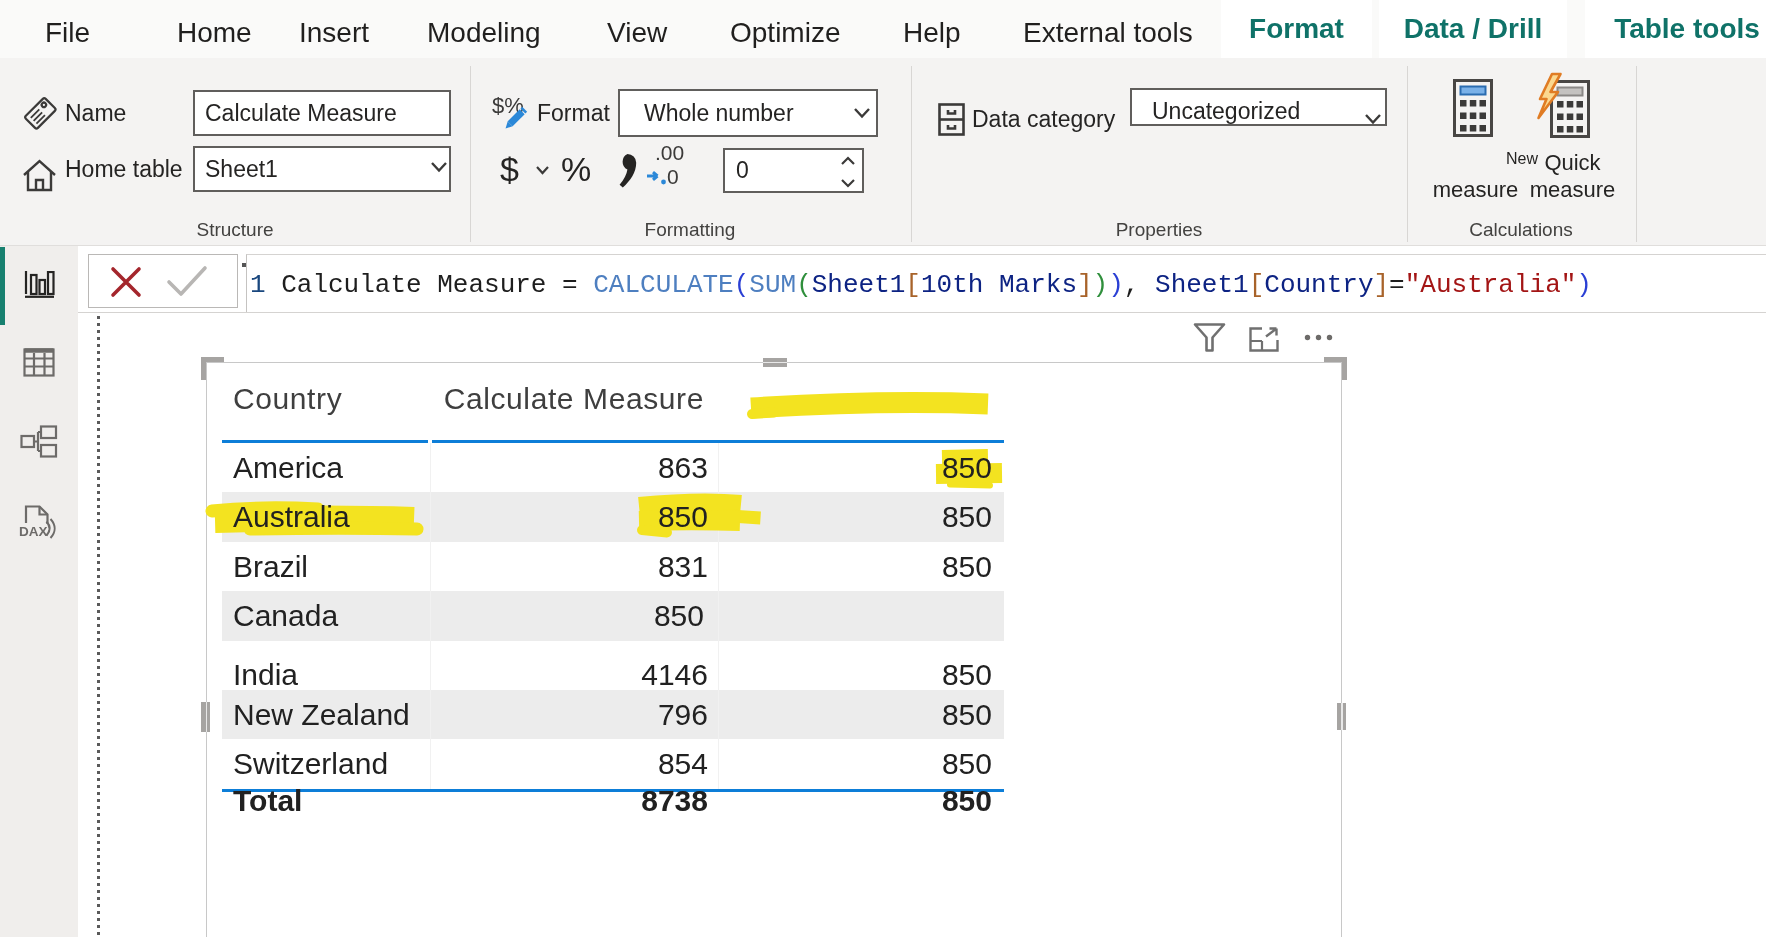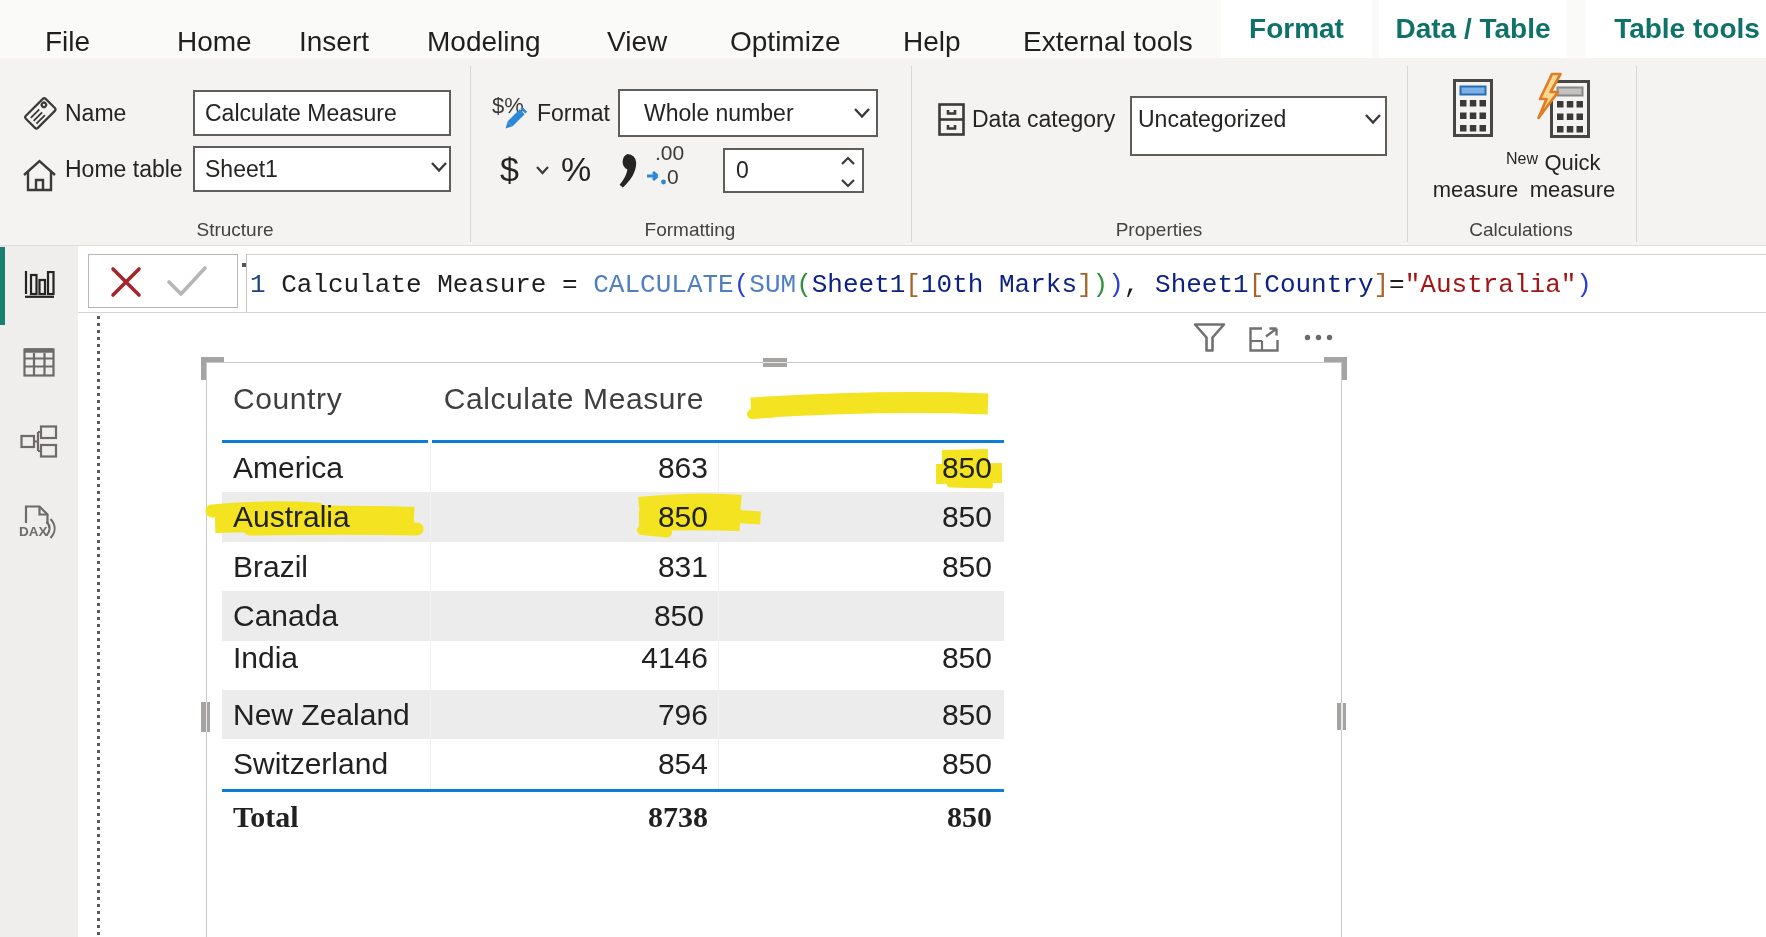--- a/index.html
+++ b/index.html
@@ -1,21 +1,21 @@
 <!DOCTYPE html>
 <html><head>
 <meta charset="utf-8">
 <style>
   html,body{margin:0;padding:0;background:#fff;}
   body{width:1766px;height:937px;position:relative;overflow:hidden;
        font-family:"Liberation Sans",sans-serif;color:#252423;}
   .abs{position:absolute;}
   .lbl{position:absolute;white-space:nowrap;text-align:right;}
   .box{position:absolute;background:#fff;border:2px solid #605e5c;box-sizing:border-box;}
-  .menuitem{position:absolute;top:13px;height:58px;line-height:58px;font-size:28px;color:#201f1e;white-space:nowrap;}
+  .menuitem{position:absolute;top:4px;height:58px;line-height:58px;font-size:28px;color:#201f1e;white-space:nowrap;}
   .tabbox{position:absolute;top:0;height:58px;background:#fff;}
   .tabtxt{position:absolute;top:0;height:58px;line-height:58px;font-size:28px;font-weight:bold;color:#0f7268;white-space:nowrap;text-align:center;width:100%;}
   .gsep{position:absolute;top:66px;height:176px;width:1px;background:#d8d6d4;}
   .glabel{position:absolute;top:220px;height:20px;line-height:20px;font-size:19px;color:#434240;white-space:nowrap;text-align:center;}
 </style>
 </head>
 <body>
 
 <div class="abs" style="left:0;top:0;width:1766px;height:58px;background:#fafaf9;"></div>
 
@@ -25,21 +25,21 @@
 <div class="menuitem" style="left:427px;">Modeling</div>
 <div class="menuitem" style="left:607px;">View</div>
 <div class="menuitem" style="left:730px;">Optimize</div>
 <div class="menuitem" style="left:903px;">Help</div>
 <div class="menuitem" style="left:1023px;">External tools</div>
 
 <div class="tabbox" style="left:1221px;width:151px;">
     <div class="tabtxt">Format</div>
   </div>
 <div class="tabbox" style="left:1379px;width:188px;">
-    <div class="tabtxt">Data / Table</div>
+    <div class="tabtxt">Data / Drill</div>
   </div>
 <div class="tabbox" style="left:1585px;width:181px;">
     <div class="tabtxt" style="width:204px;">Table tools</div>
   </div>
 
 <div class="abs" style="left:0;top:58px;width:1766px;height:187px;background:#f4f3f2;border-bottom:1px solid #e0dedc;"></div>
 
 <div class="gsep" style="left:470px;"></div>
 <div class="gsep" style="left:911px;"></div>
 <div class="gsep" style="left:1407px;"></div>
@@ -108,21 +108,21 @@
 
 <svg class="abs" style="left:938px;top:103px;" width="27" height="33" viewBox="0 0 27 33">
 <g fill="none" stroke="#3b3a39" stroke-width="2.6">
 <rect x="1.5" y="1.5" width="24" height="30"></rect>
 <path d="M1.5 16.5 H25.5"></path>
 <path d="M10 7 v3.5 h7 v-3.5"></path>
 <path d="M10 22 v3.5 h7 v-3.5"></path>
 </g>
   </svg>
 <div class="lbl" style="left:972px;top:96px;height:46px;line-height:46px;font-size:23px;">Data category</div>
-<div class="box" style="left:1130px;top:96px;width:257px;height:60px;line-height:42px;font-size:23px;padding-left:6px;">Uncategorized</div>
+<div class="box" style="left:1130px;top:88px;width:257px;height:38px;line-height:42px;font-size:23px;padding-left:20px;">Uncategorized</div>
 <svg class="abs" style="left:1364px;top:113px;" width="18" height="12" viewBox="0 0 18 12">
     <path d="M2 2 L9 9.5 L16 2" fill="none" stroke="#3b3a39" stroke-width="2.4"></path>
   </svg>
 
 <svg class="abs" style="left:1453px;top:79px;" width="40" height="58" viewBox="0 0 40 58">
 <rect x="1.5" y="1.5" width="37" height="55" fill="none" stroke="#484644" stroke-width="3"></rect>
 <rect x="7.5" y="7.5" width="25" height="8" fill="#7ab1e8" stroke="#2a6cb0" stroke-width="2"></rect>
 <g fill="#3b3a39">
 <rect x="7" y="21" width="6.5" height="6.5"></rect>
       <rect x="16.8" y="21" width="6.5" height="6.5"></rect>
@@ -297,32 +297,32 @@
   </div>
 <div class="trow" style="top:541.8px;height:49.4px;line-height:49.4px;">
     <div class="c1">Brazil</div>
     <div class="c2">831</div>
     <div class="c3">850</div>
   </div>
 <div class="trow" style="top:591.2px;height:49.4px;line-height:49.4px;">
     <div class="c1">Canada</div>
     <div class="c3">850</div>
   </div>
-<div class="trow" style="top:633px;height:63px;line-height:49.4px;">
+<div class="trow" style="top:650px;height:63px;line-height:49.4px;">
     <div class="c1">India</div>
     <div class="c2">4146</div>
     <div class="c3">850</div>
   </div>
 <div class="trow" style="top:690px;height:49.4px;line-height:49.4px;">
     <div class="c1">New Zealand</div>
     <div class="c2">796</div>
     <div class="c3">850</div>
   </div>
 <div class="trow" style="top:739.4px;height:49.6px;line-height:49.6px;">
     <div class="c1">Switzerland</div>
     <div class="c2">854</div>
     <div class="c3">850</div>
   </div>
-<div class="trow" style="top:792px;height:49.5px;line-height:49.5px;font-weight:bold;font-family:Liberation Serif, serif;">
+<div class="trow" style="top:776px;height:49.5px;line-height:49.5px;font-weight:bold;">
     <div class="c1">Total</div>
     <div class="c2">8738</div>
     <div class="c3">850</div>
   </div>
 
 </body></html>

